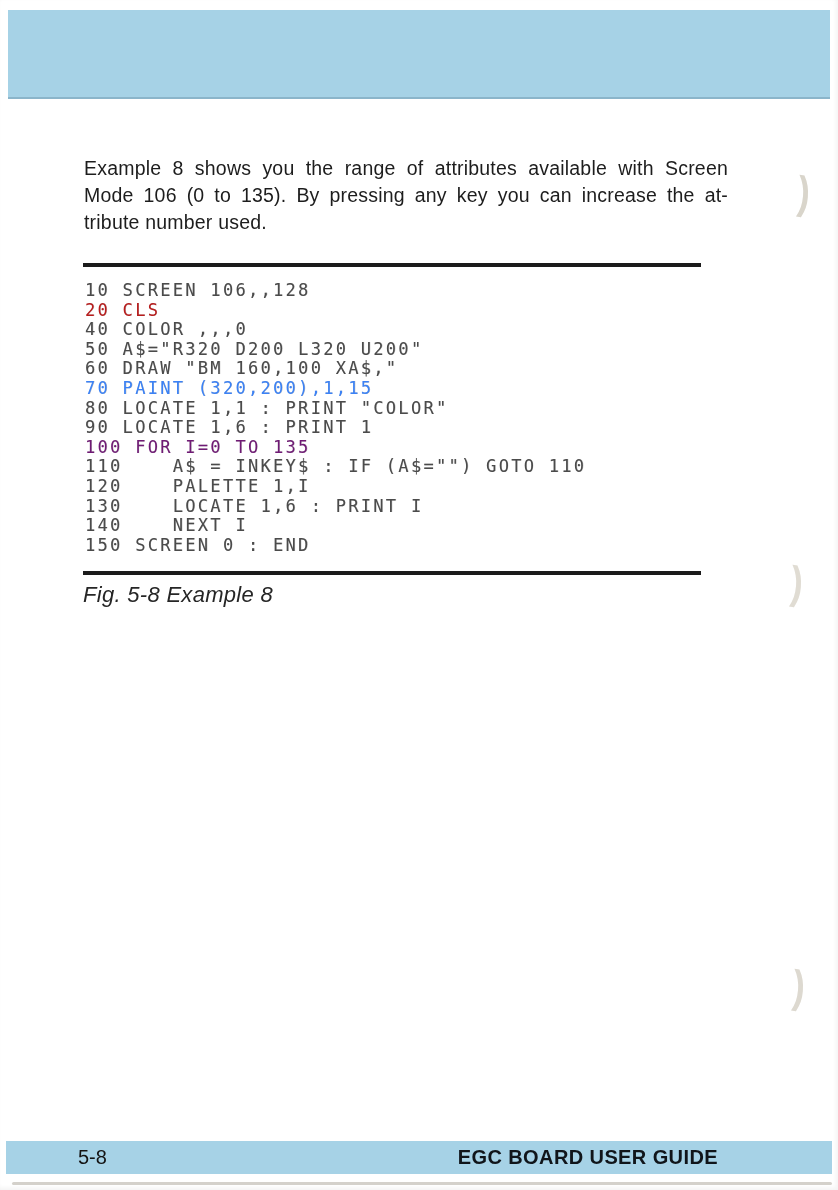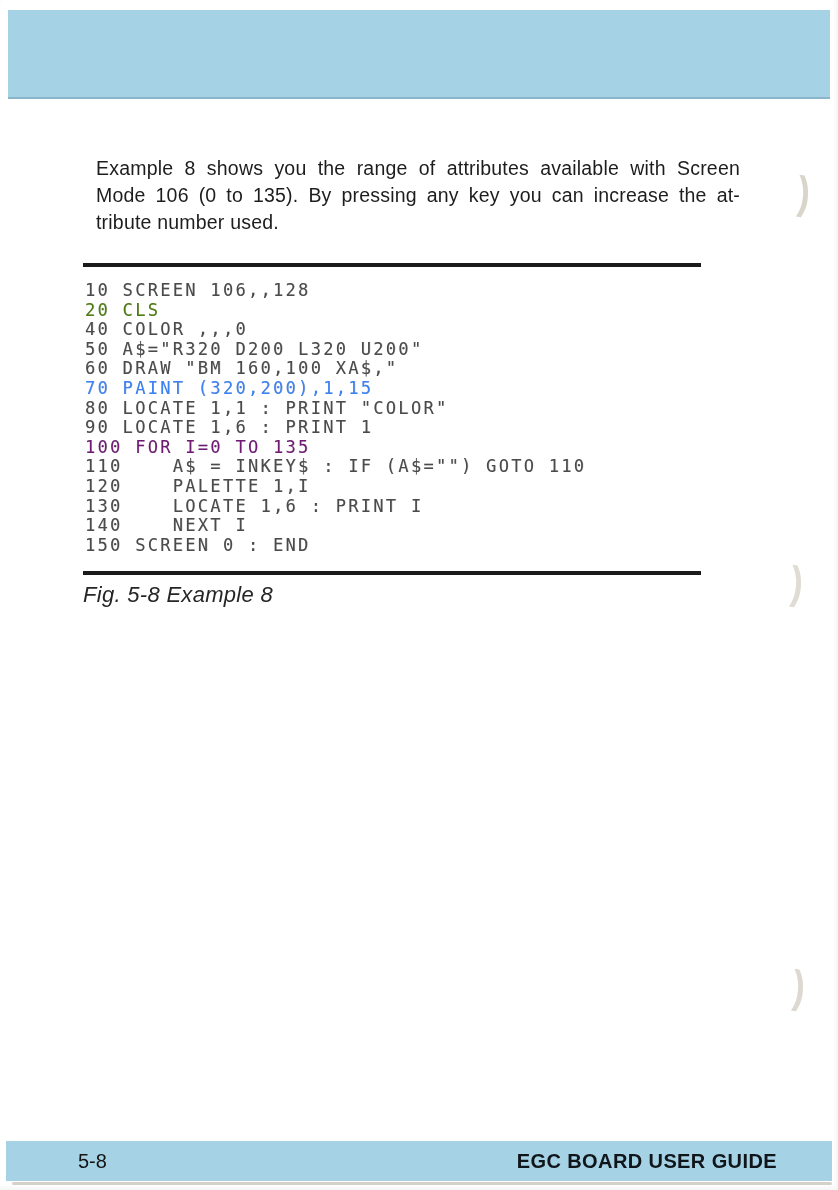--- a/index.html
+++ b/index.html
@@ -23,21 +23,21 @@
     left: 8px;
     top: 10px;
     width: 822px;
     height: 87px;
     border-bottom: 2px solid rgba(90,130,150,0.35);
   }
 
   
   .intro {
     position: absolute;
-    left: 96px;
+    left: 84px;
     top: 155px;
     width: 644px;
     font-size: 19.5px;
     line-height: 27px;
     color: #1d1d1d;
     letter-spacing: 0.2px;
   }
   .intro .jline {
     text-align: justify;
     text-align-last: justify;
@@ -86,42 +86,42 @@
   .artifact.a1 { left: 798px; top: 172px; }
   .artifact.a2 { left: 791px; top: 562px; color: #e0dcd3; }
   .artifact.a3 { left: 793px; top: 966px; color: #ddd9d0; }
 
   
   .band-footer {
     position: absolute;
     left: 6px;
     top: 1141px;
     width: 826px;
-    height: 40px;
+    height: 33px;
     display: flex;
     align-items: center;
   }
   .footer-shadow {
     position: absolute;
     left: 12px;
     top: 1182px;
     width: 820px;
     height: 3px;
     background: #c2beb5;
     border-radius: 2px;
     opacity: 0.7;
   }
   .page-number {
     margin-left: 72px;
     font-size: 20px;
     color: #141414;
   }
   .footer-title {
     margin-left: auto;
-    margin-right: 55px;
+    margin-right: 114px;
     font-size: 20px;
     font-weight: bold;
     letter-spacing: 0.4px;
     color: #10151a;
   }
 </style>
 </head>
 <body>
 
 <div class="page">
@@ -131,21 +131,21 @@
   <div class="intro">
     <div class="jline">Example 8 shows you the range of attributes available with Screen</div>
     <div class="jline">Mode 106 (0 to 135). By pressing any key you can increase the at-</div>
     <div>tribute number used.</div>
   </div>
 
   <div class="codeblock">
     <div class="rule" style="background: rgb(27, 27, 27);"></div>
     <div class="code-lines">
       <div class="code-line" style="color: rgb(75, 75, 75);">10 SCREEN 106,,128</div>
-      <div class="code-line" style="color: #4d7c0f;">20 CLS</div>
+      <div class="code-line" style="color: #b91c1c;">20 CLS</div>
       <div class="code-line" style="color: rgb(75, 75, 75);">40 COLOR ,,,0</div>
       <div class="code-line" style="color: rgb(75, 75, 75);">50 A$="R320 D200 L320 U200"</div>
       <div class="code-line" style="color: rgb(75, 75, 75);">60 DRAW "BM 160,100 XA$,"</div>
       <div class="code-line" style="color: #3b82f6;">70 PAINT (320,200),1,15</div>
       <div class="code-line" style="color: rgb(75, 75, 75);">80 LOCATE 1,1 : PRINT "COLOR"</div>
       <div class="code-line" style="color: rgb(75, 75, 75);">90 LOCATE 1,6 : PRINT 1</div>
       <div class="code-line" style="color: #701a75;">100 FOR I=0 TO 135</div>
       <div class="code-line" style="color: rgb(75, 75, 75);">110    A$ = INKEY$ : IF (A$="") GOTO 110</div>
       <div class="code-line" style="color: rgb(75, 75, 75);">120    PALETTE 1,I</div>
       <div class="code-line" style="color: rgb(75, 75, 75);">130    LOCATE 1,6 : PRINT I</div>

